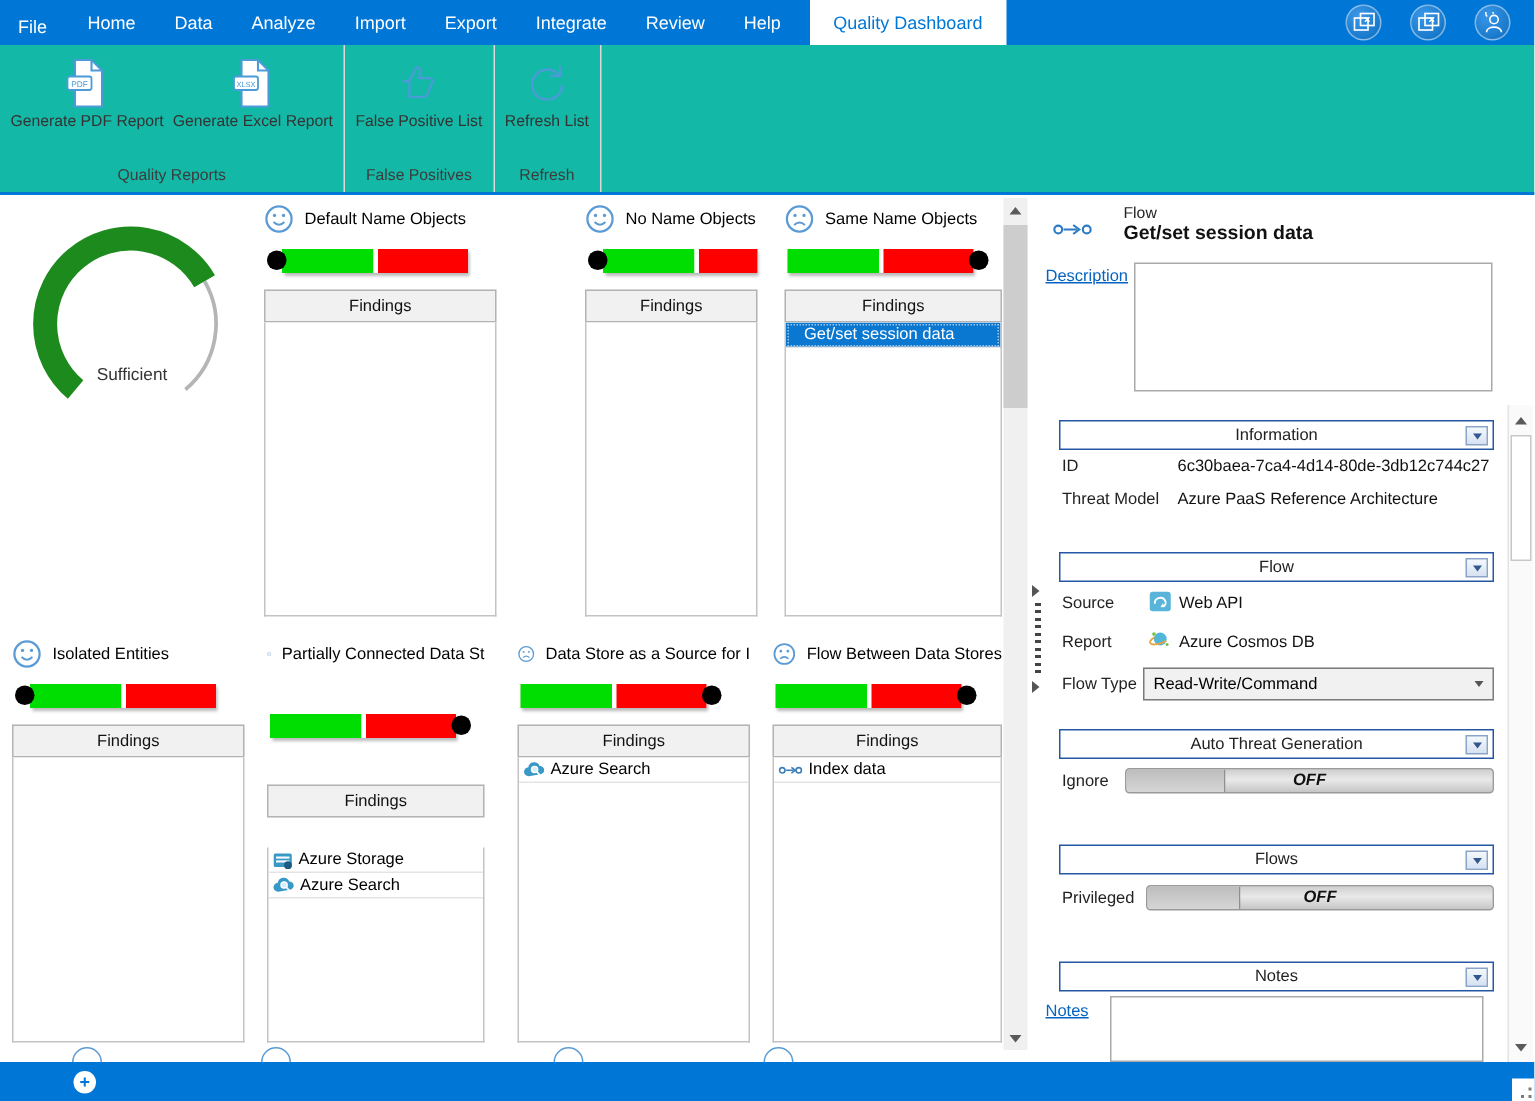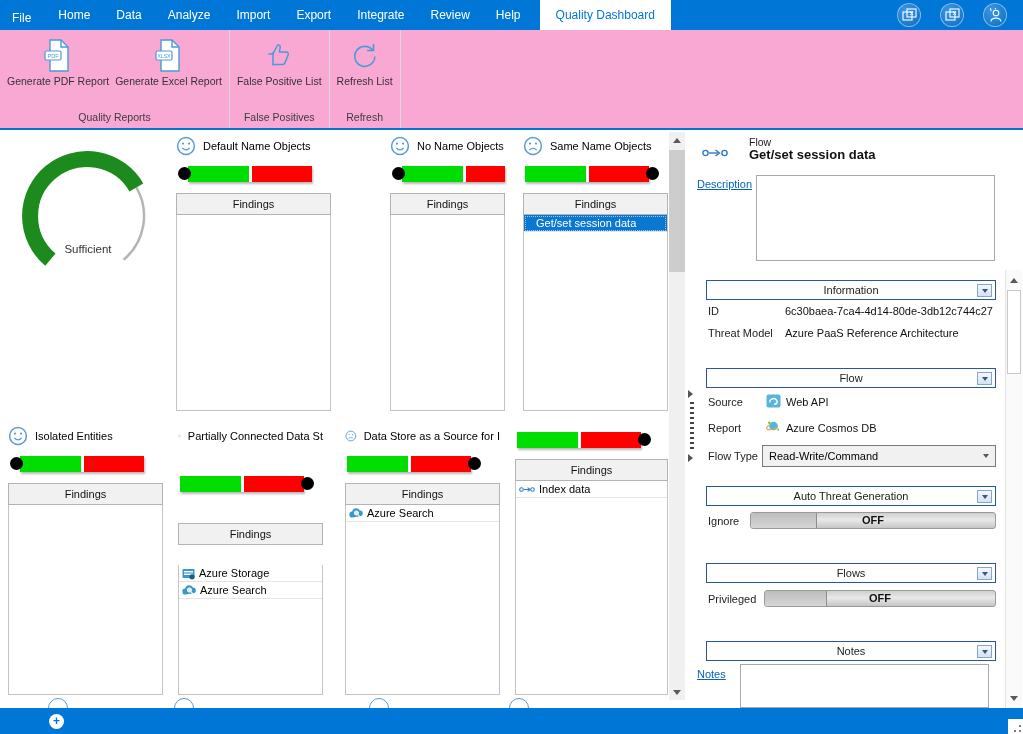--- a/index.html
+++ b/index.html
@@ -8,21 +8,21 @@
 
   
   .menubar { position:absolute; top:0; left:0; width:1023px; height:30px; background:#0077d7; display:flex; align-items:stretch; }
   .menu-item { color:#fff; font-size:12px; line-height:30px; padding:0 13px; white-space:nowrap; }
   .menu-file { padding:6px 14px 0 12px; line-height:24px; }
   .menu-tab-active { background:#fff; color:#0077d7; font-size:12px; line-height:30px; padding:0 16px; margin-left:6px; }
   .titlebar-icons { margin-left:auto; display:flex; align-items:center; gap:19px; padding-right:16px; }
   .tb-icon { width:24px; height:24px; border-radius:50%; background:radial-gradient(circle at 35% 30%, #3b97e8, #0b6dc0); border:1px solid rgba(255,255,255,.45); display:flex; align-items:center; justify-content:center; }
 
   
-  .ribbon { position:absolute; top:30px; left:0; width:1023px; height:100px; background:#f9a8d4; border-bottom:2px solid #0077d7; display:flex; align-items:stretch; }
+  .ribbon { position:absolute; top:30px; left:0; width:1023px; height:100px; background:#14b8a6; border-bottom:2px solid #0077d7; display:flex; align-items:stretch; }
   .rgroup { display:flex; flex-direction:column; border-right:1px solid #d9d9d9; }
   .rbtns { display:flex; flex:1; padding:5px 4px 0 4px; }
   .rbtn { display:flex; flex-direction:column; align-items:center; font-size:10.5px; color:#333; text-align:center; line-height:12px; padding:2px 3px; }
   .rbtn .icw { height:38px; display:flex; align-items:center; justify-content:center; }
   .glabel { text-align:center; font-size:10.5px; color:#3c3c3c; padding:2px 8px 5px 8px; white-space:nowrap; }
 
   
   .gauge { position:absolute; left:2px; top:146px; }
   .gauge-label { font-size:11.5px; fill:#333; }
 
@@ -61,21 +61,21 @@
   .rp-textarea { position:absolute; border:1px solid #a9a9a9; background:#fff; resize:none; font-family:"Liberation Sans",sans-serif; }
   .sect { position:absolute; left:12px; width:290px; height:20px; border:1px solid #2456a4; background:#fff; display:flex; align-items:center; justify-content:center; font-size:11px; color:#222; }
   .collapse-btn { position:absolute; right:3px; top:3px; width:15px; height:13px; border:1px solid #8aa4c8; background:linear-gradient(#f4f8fc,#d6e2f2); display:flex; align-items:center; justify-content:center; }
   .tri-down { width:0; height:0; border-left:3px solid transparent; border-right:3px solid transparent; border-top:4px solid #33568c; }
   .plabel { position:absolute; left:14px; color:#222; }
   .pvalue { position:absolute; left:91px; color:#111; }
   .icon-row-ic { position:absolute; left:72px; width:15px; height:14px; }
   .icon-row-tx { position:absolute; left:92px; color:#111; }
   .select { position:absolute; height:22px; background:#f1f1f1; border:1px solid #7a7a7a; display:flex; align-items:center; padding:0 6px; }
   .select .tri-down { margin-left:auto; border-top-color:#555; }
-  .toggle { position:absolute; height:17px; background:linear-gradient(#cfcfcf,#e9e9e9 45%,#c6c6c6); border:1px solid #9a9a9a; border-radius:3px; }
+  .toggle { position:absolute; height:17px; background:linear-gradient(#cfcfcf,#e9e9e9 45%,#c6c6c6); border:1px solid #9a9a9a; border-radius:3px;font-style:italic; }
   .thandle { position:absolute; left:0; top:0; bottom:0; width:27%; background:linear-gradient(#bdbdbd,#d6d6d6); border-right:1px solid #8f8f8f; border-radius:2px 0 0 2px; }
   .tval { position:absolute; left:0; right:0; text-align:center; font-weight:bold; line-height:15px; color:#111; }
   .rscroll { position:absolute; left:1005px; top:270px; width:17px; height:438px; background:#fafafa; border-left:1px solid #e4e4e4; }
   .rthumb { position:absolute; left:1px; top:20px; width:14px; height:84px; background:#fff; border:1px solid #c8c8c8; }
 
   
   .next-row-arc { position:absolute; top:698px; width:20px; height:20px; border-radius:50%; border:1.5px solid #5b9bd5; background:#fff; }
   .bottombar { position:absolute; left:0; bottom:0; width:1023px; height:26px; background:#0077d7; }
   .addbtn { position:absolute; left:49px; top:6px; width:15px; height:15px; border-radius:50%; background:#fff; color:#0077d7; font-weight:bold; font-size:12px; line-height:14px; text-align:center; }
   .grip { position:absolute; right:0; bottom:0; width:15px; height:15px; background:#fff; }
@@ -340,20 +340,29 @@
           <path d="M3.5 10.5 a3 3 0 0 1 -.3-6 a4 4 0 0 1 7.6-.9 a2.8 2.8 0 0 1 .4 5.6 z" fill="#3999c6"></path>
           <circle cx="7.4" cy="6" r="2.1" fill="#d9edf8" stroke="#fff" stroke-width="0.9"></circle>
           <path d="M8.9 7.5 L10.8 9.6" stroke="#fff" stroke-width="1.1"></path>
         </svg>
       <span>Azure Search</span>
     </div>
   </div>
 </div>
 
 <div class="panel" style="left:515px; top:424px; width:153px; height:271px;">
+  <div class="ptitle">
+    <svg width="20" height="20" viewBox="0 0 20 20">
+        <circle cx="10" cy="10" r="8.4" fill="none" stroke="#5b9bd5" stroke-width="1.5"></circle>
+        <circle cx="7" cy="7.6" r="1.1" fill="#5b9bd5"></circle>
+        <circle cx="13" cy="7.6" r="1.1" fill="#5b9bd5"></circle>
+        <path d="M6.4 14 Q10 10.8 13.6 14" fill="none" stroke="#5b9bd5" stroke-width="1.3"></path>
+      </svg>
+    <span>Flow Between Data Stores</span>
+  </div>
   <div class="slider sad">
       <span class="bar">
         <i class="g"></i>
         <i class="gap"></i>
         <i class="r"></i>
       </span>
       <span class="dot"></span>
     </div>
   <div class="fhead">Findings</div>
   <div class="flist">

